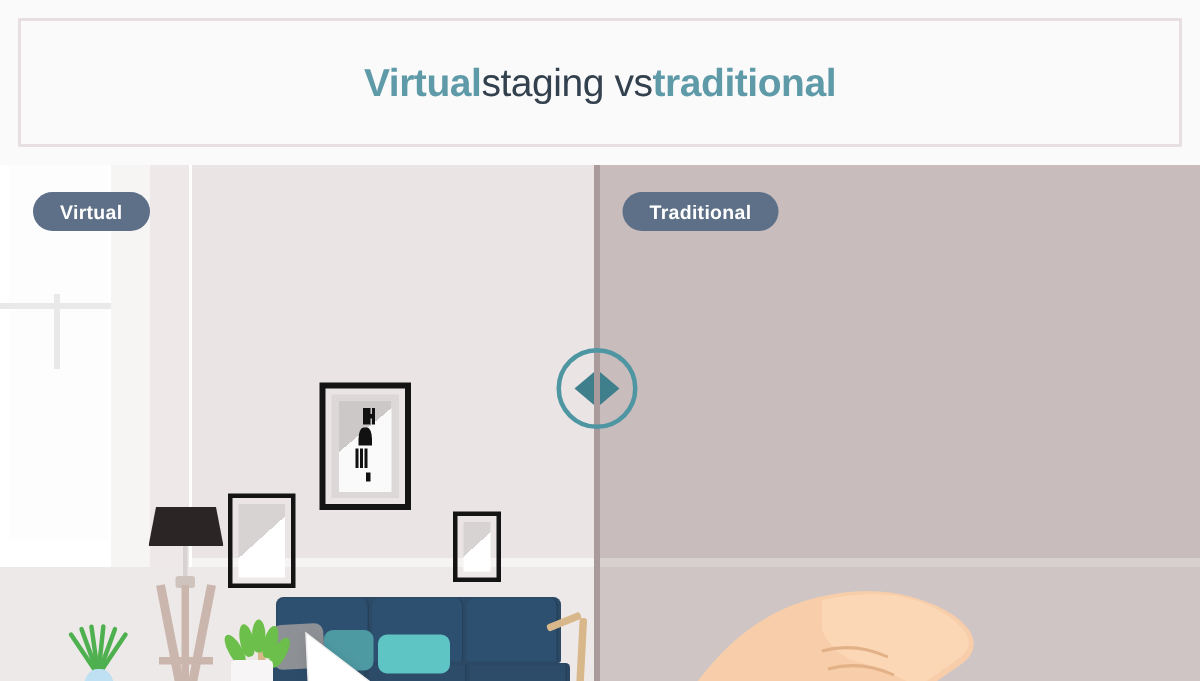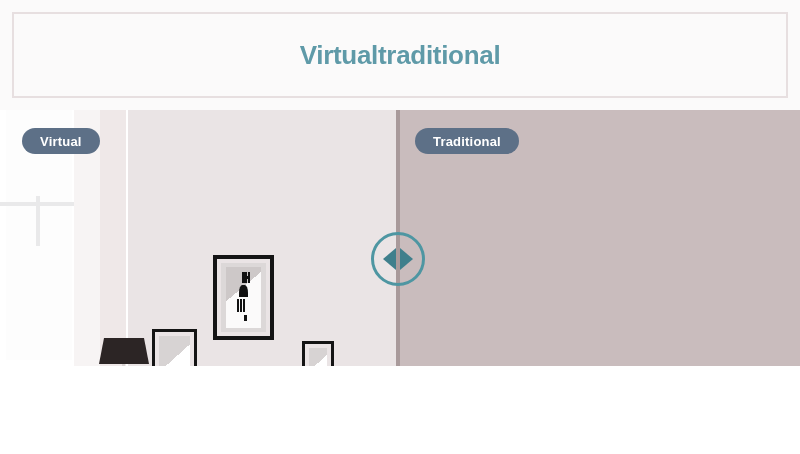--- a/index.html
+++ b/index.html
@@ -2,21 +2,21 @@
 <html><head>
 <meta charset="utf-8">
 <style>
   * { margin:0; padding:0; box-sizing:border-box; }
   html,body{ width:800px; height:454px; overflow:hidden; }
   body{
     font-family:"Liberation Sans", sans-serif;
     background:#ffffff;
     position:relative;
   }
-  .page{ position:relative; width:800px; height:366px; overflow:hidden; background:#fdba74; }
+  .page{ position:relative; width:800px; height:454px; overflow:hidden; background:#fdba74; }
 
   
   .header{
     position:absolute; left:0; top:0; width:800px; height:110px;
     background:#fbfafa;
   }
   .header-box{
     position:absolute; left:12px; top:12px; right:12px; height:86px;
     border:2px solid #e7dfe0; background:#fbfafa;
   }
@@ -177,20 +177,21 @@
 </style>
 </head>
 <body>
 
 <div class="page">
 
   <div class="header">
     <div class="header-box">
       <div class="header-title">
         <span class="t-accent">Virtual</span>
+          <span class="t-plain"> staging vs </span>
           <span class="t-accent">traditional</span>
       </div>
     </div>
   </div>
 
   <div class="stage">
 
     <div class="pane pane-left">
       <div class="scene sc-v">
         <div class="wall"></div>

